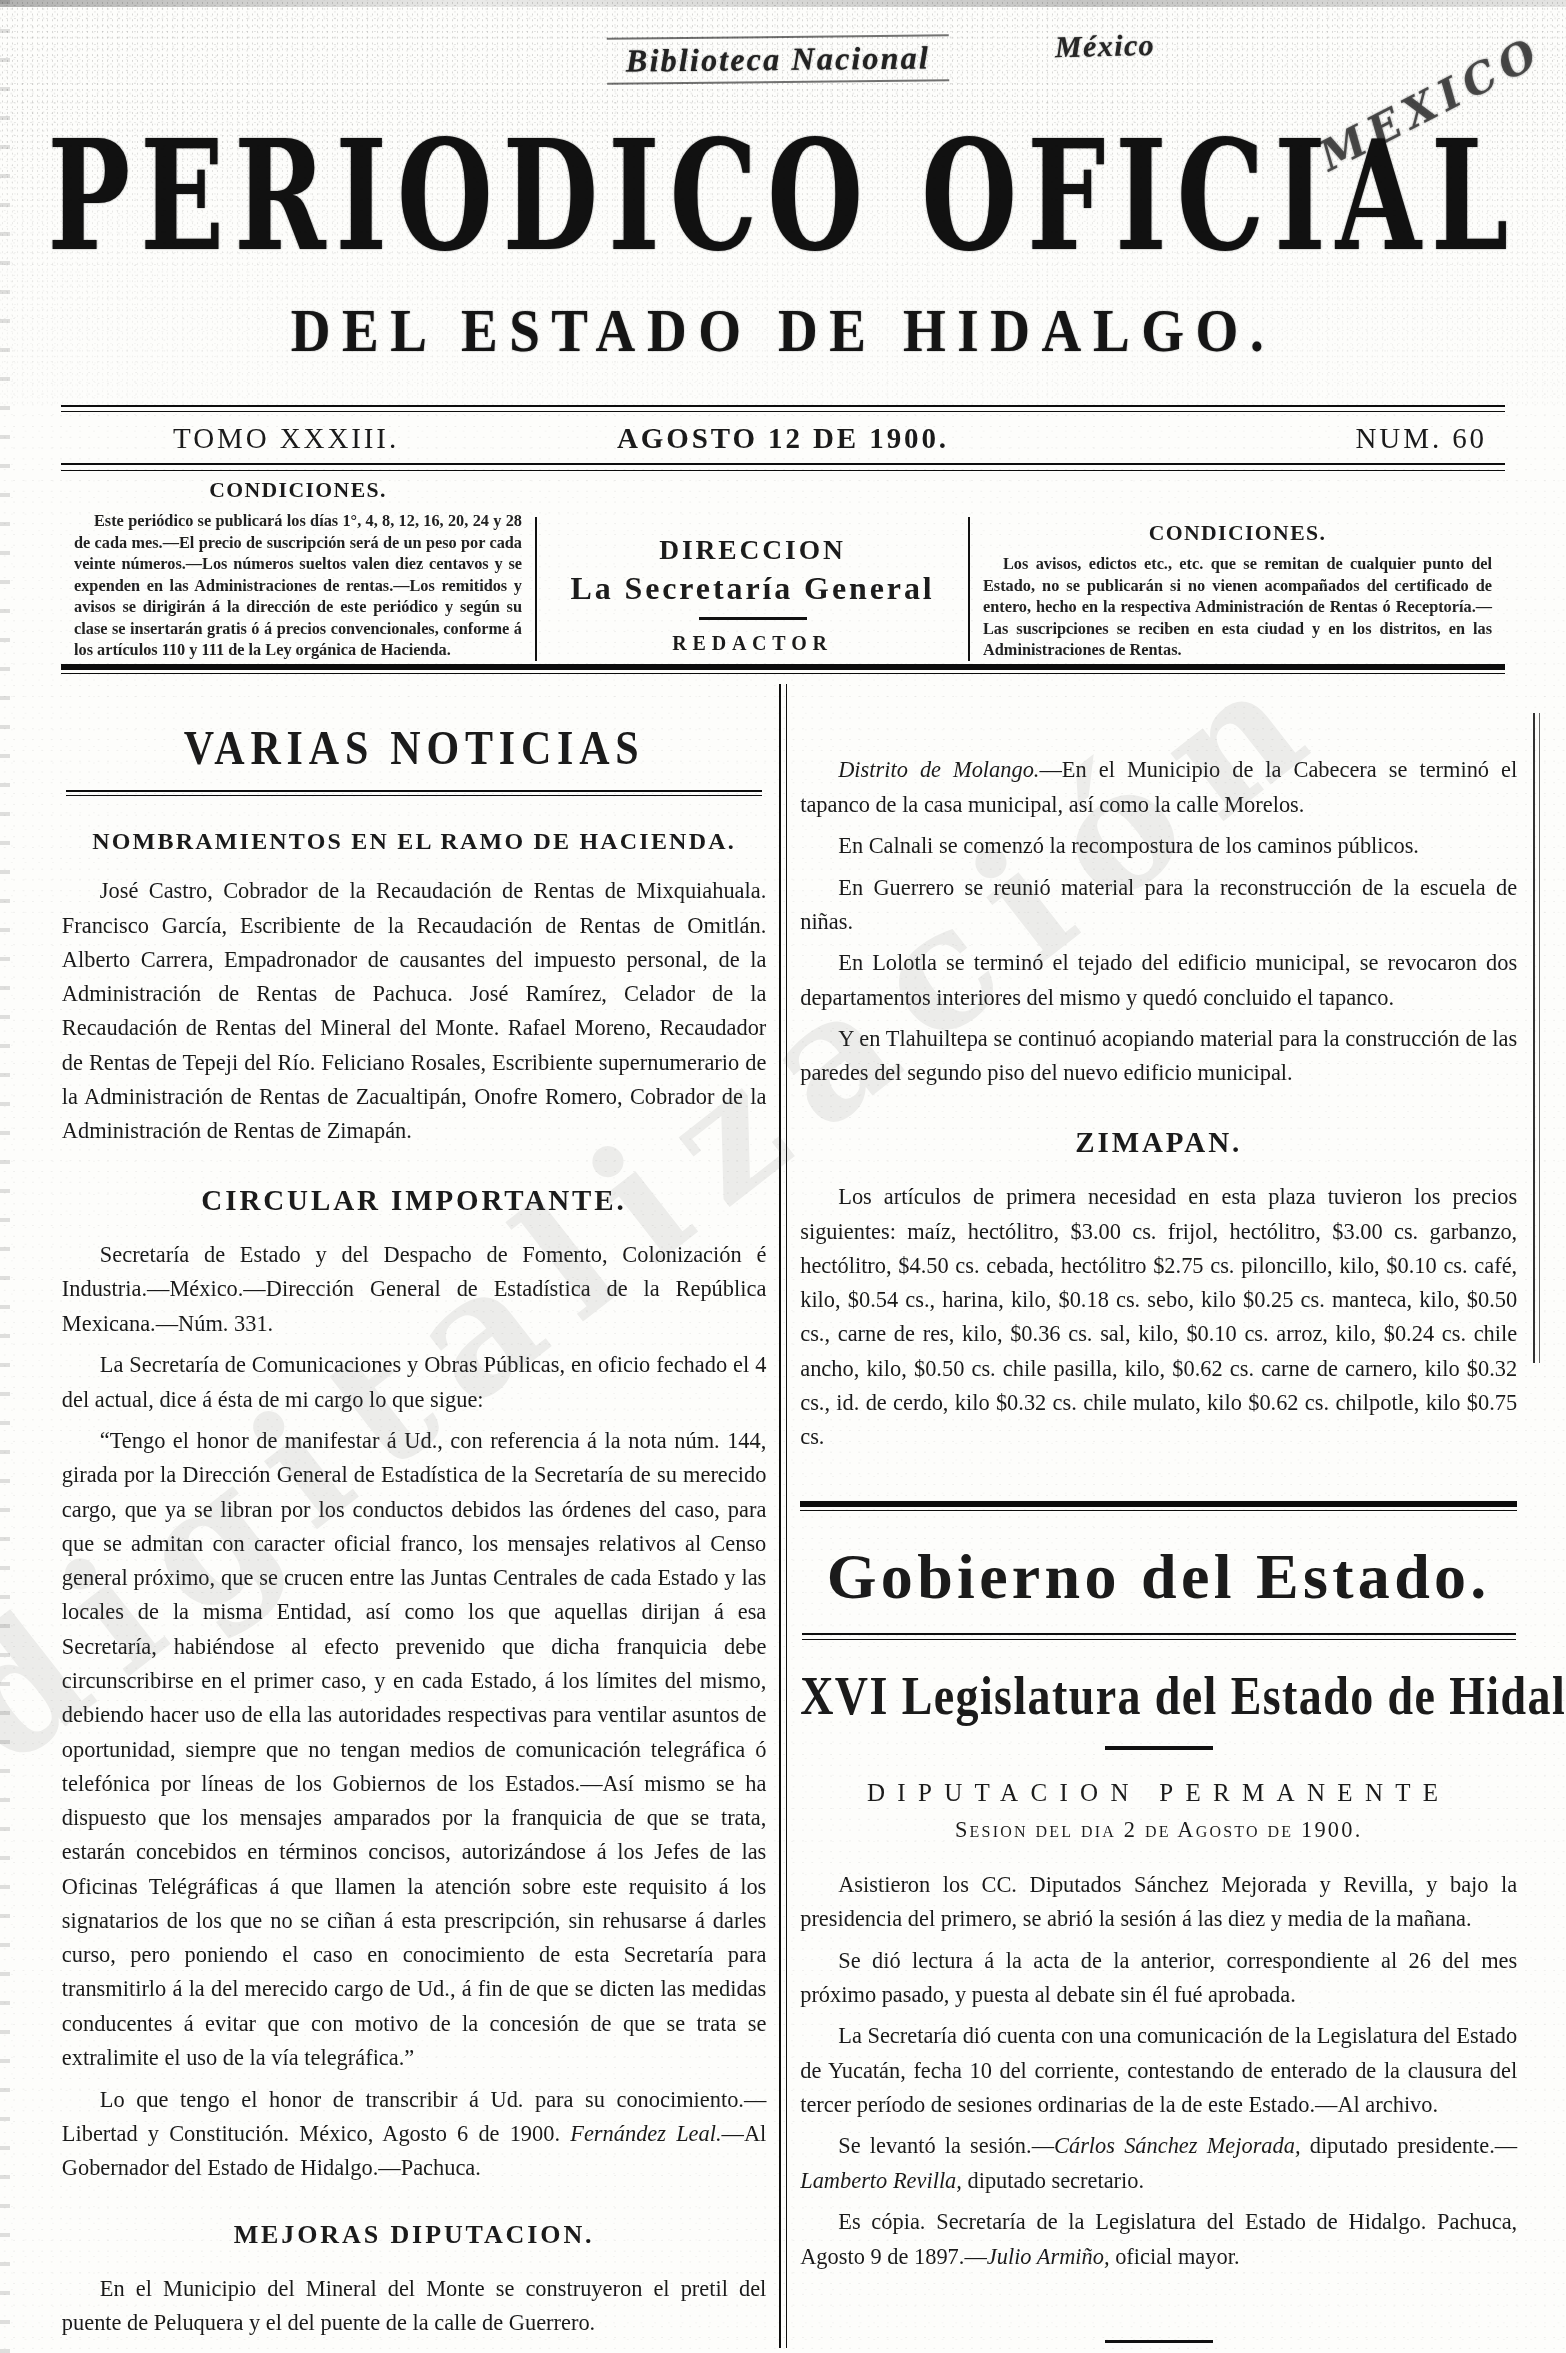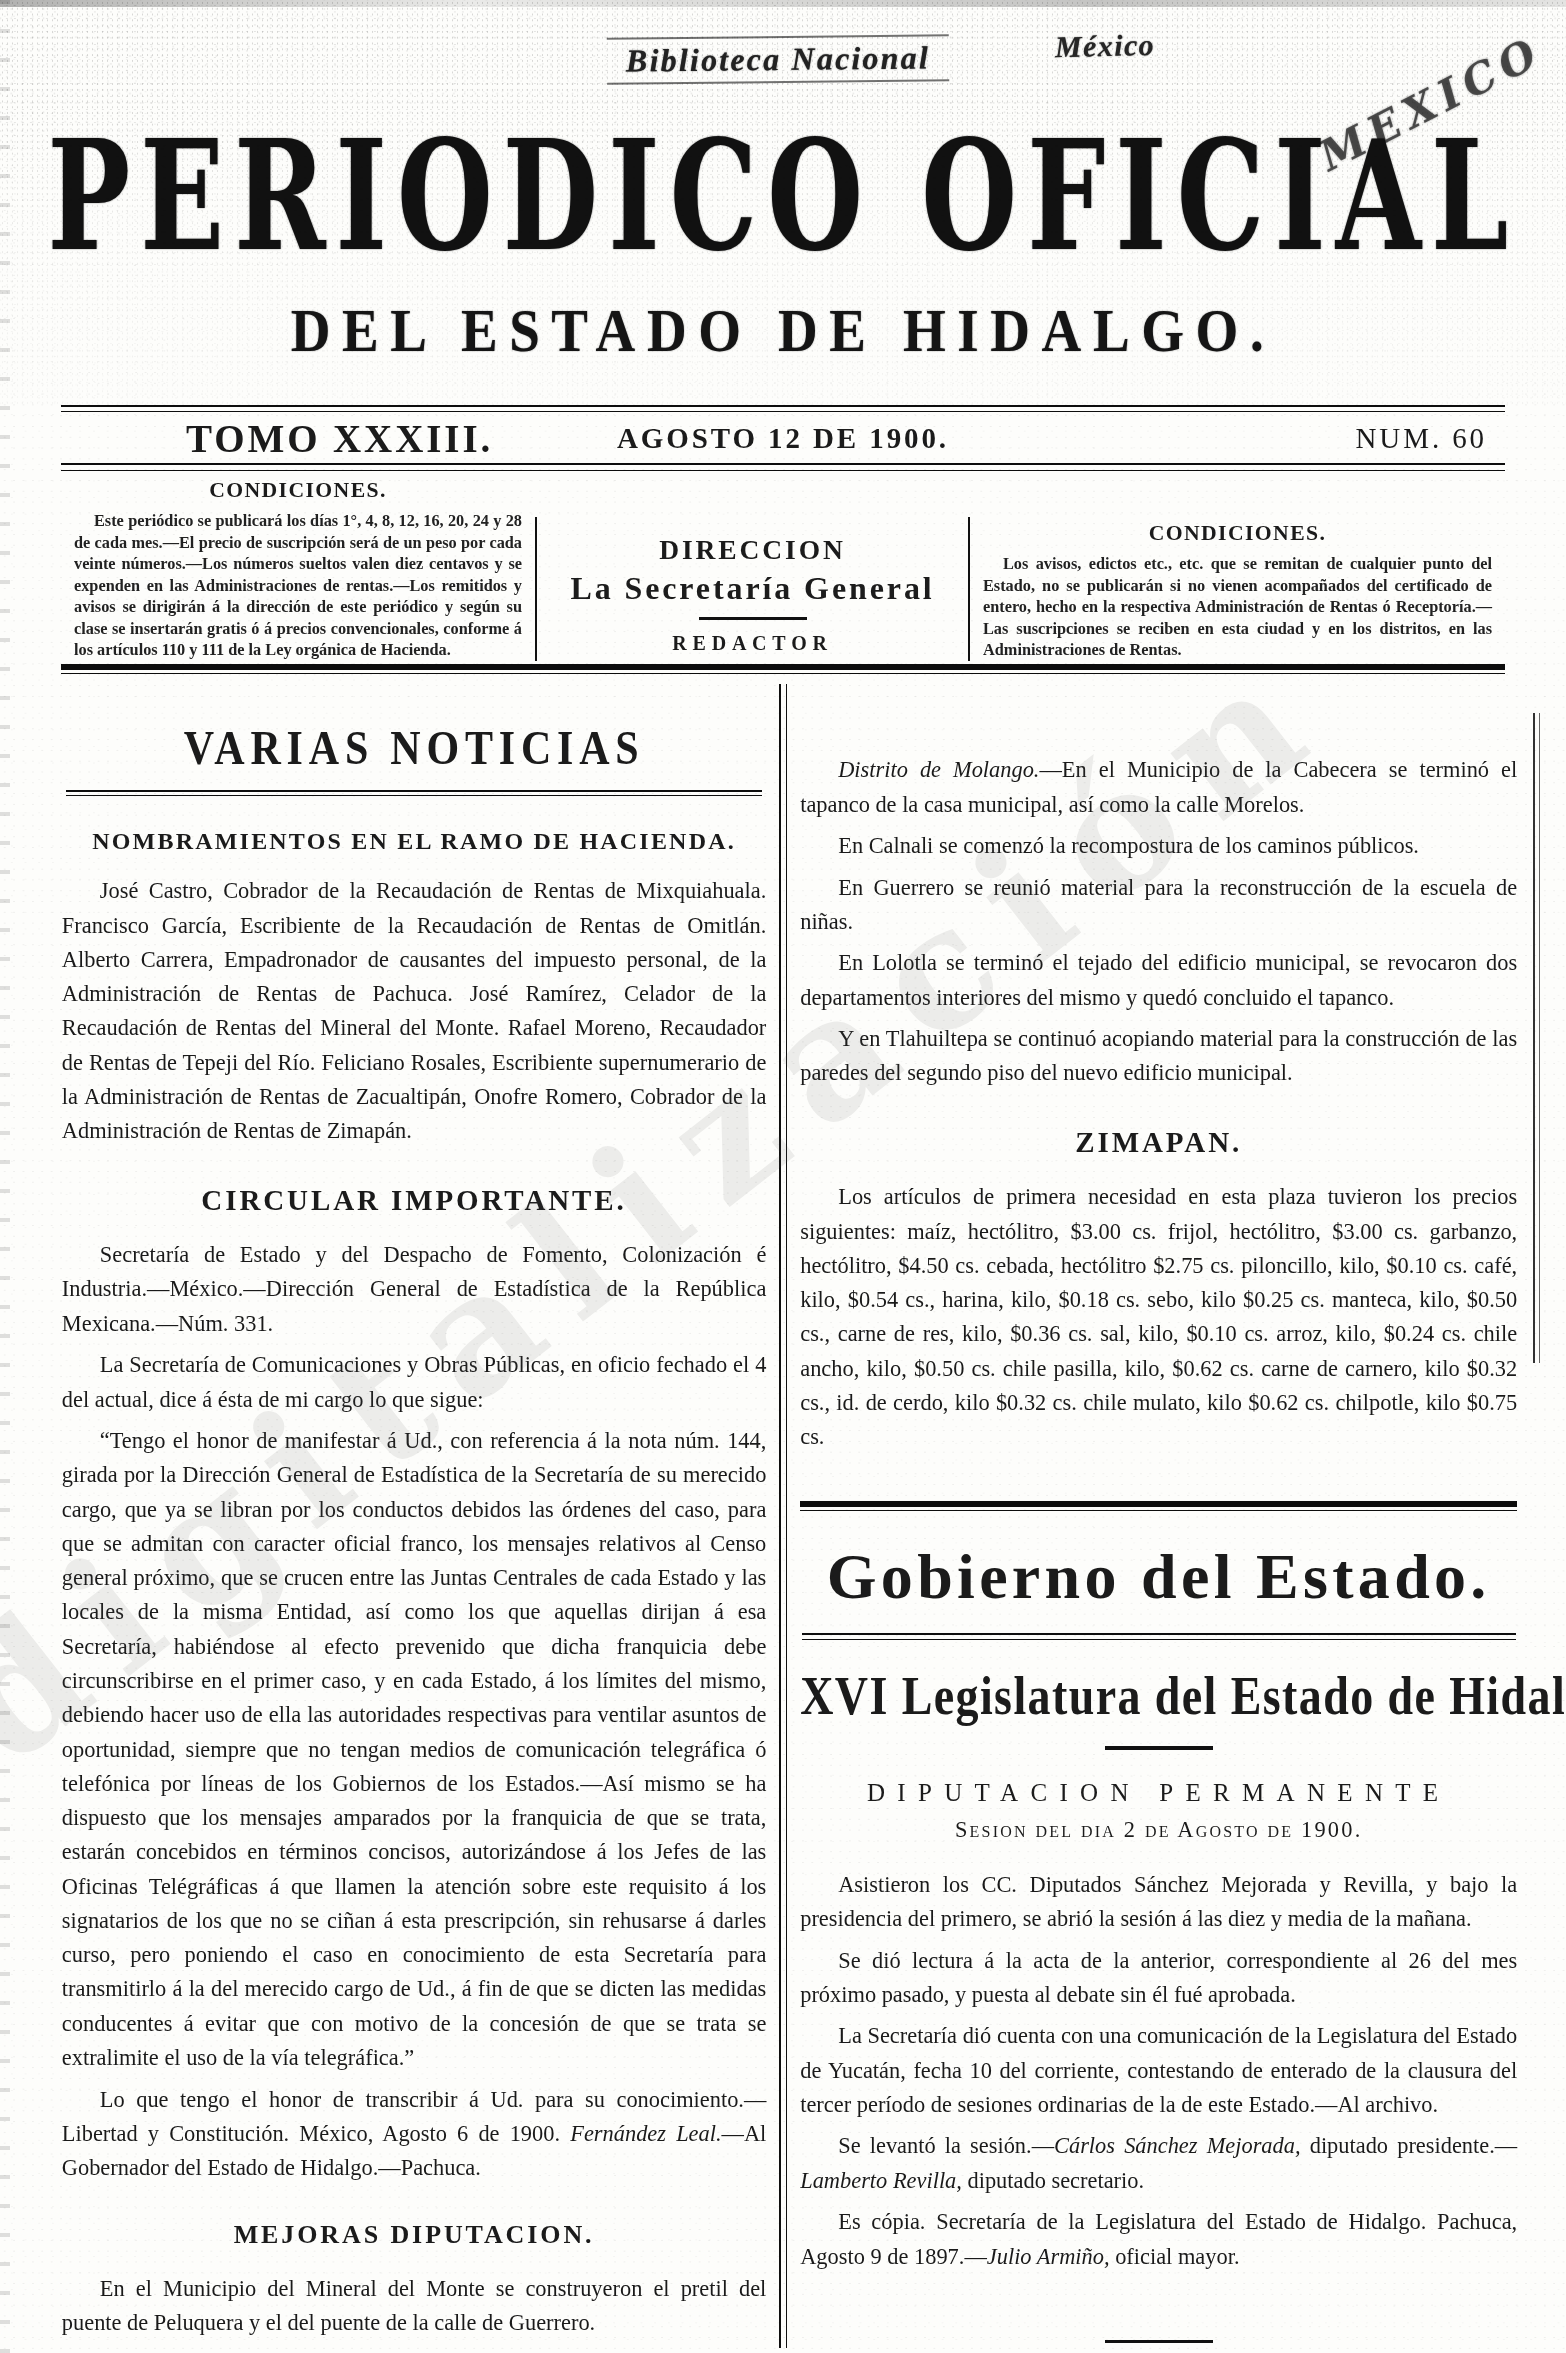--- a/index.html
+++ b/index.html
@@ -76,21 +76,21 @@
     transform:scaleY(1.12);transform-origin:top center;
     color:#151515;text-shadow:0 0 1.4px rgba(0,0,0,.5);white-space:nowrap;
   }
 
   
   .rule-double{border-top:2.9px solid #0d0d0d;border-bottom:1.4px solid #0d0d0d;height:4.3px;margin:0 61px;}
   .rule-thick{border-top:6.5px solid #0d0d0d;border-bottom:1.4px solid #0d0d0d;height:3.6px;}
 
   
   .dateline{display:flex;align-items:center;margin:7.2px 79px 5.8px;height:38px;}
-  .dateline .tomo{flex:1;text-align:right;font-weight:bold;font-size:39px;letter-spacing:2.9px;}
+  .dateline .tomo{flex:1;text-align:center;font-weight:normal;font-size:29px;letter-spacing:2.9px;}
   .dateline .date{flex:1.4;text-align:center;font-weight:bold;font-size:29px;letter-spacing:2.9px;}
   .dateline .num{flex:1;text-align:right;font-weight:normal;font-size:29px;letter-spacing:2.9px;}
 
   
   .head-cols{display:flex;margin:4.3px 61px 0;height:186px;align-items:flex-end;}
   .head-col{padding:7.2px 13px 0;}
   .head-col.left{width:448px;}
   .head-col.center{width:405px;border-left:2.2px solid #111;border-right:2.2px solid #111;text-align:center;}
   .head-col.right{flex:1;}
   .cond-title{text-align:center;font-weight:bold;font-size:21.7px;letter-spacing:1.4px;margin:2.9px 0 7.2px;}

